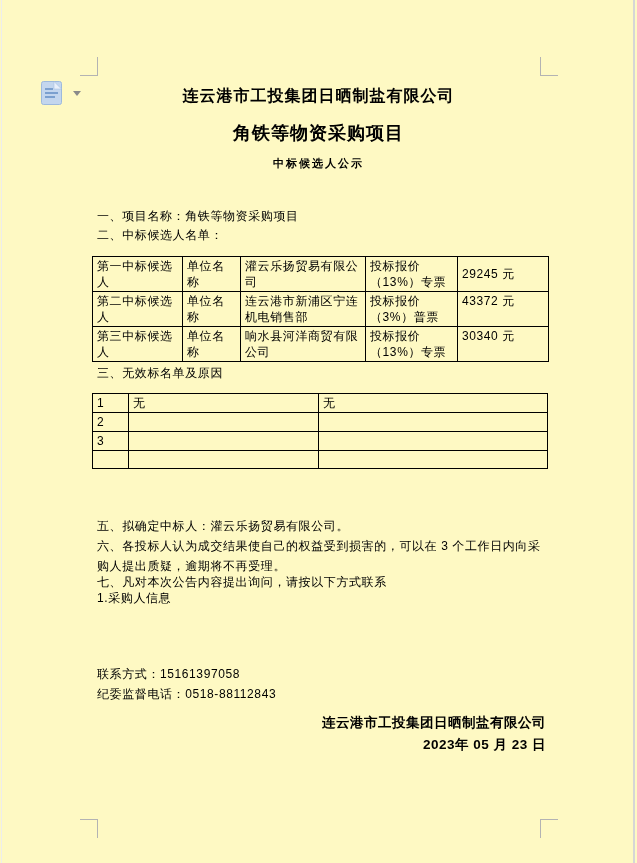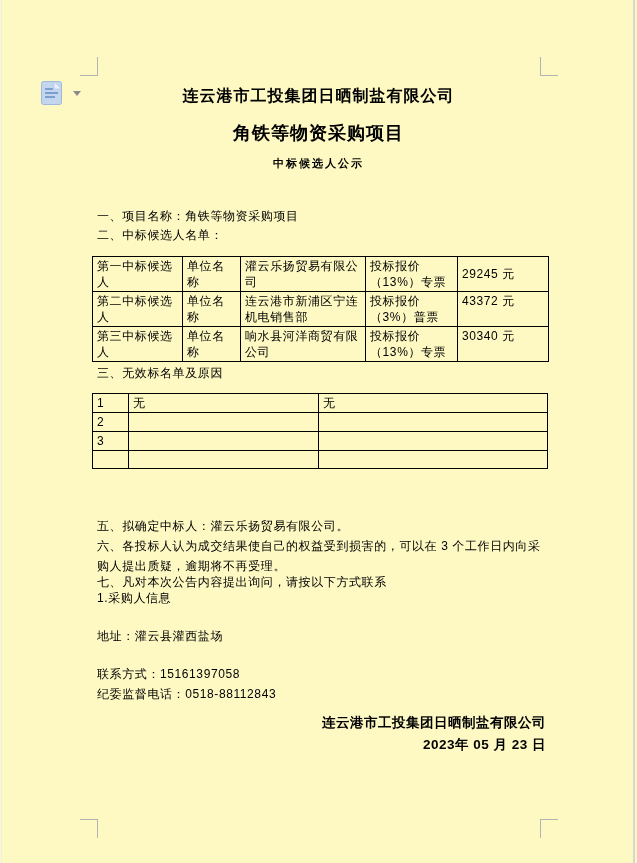--- a/index.html
+++ b/index.html
@@ -138,21 +138,20 @@
       <td></td>
       <td></td>
     </tr>
   </tbody>
     </table>
 
   <p class="line" style="top:516px">五、拟确定中标人：灌云乐扬贸易有限公司。</p>
   <p class="line" style="top:536px">六、各投标人认为成交结果使自己的权益受到损害的，可以在 3 个工作日内向采购人提出质疑，逾期将不再受理。</p>
   <p class="line" style="top:572px">七、凡对本次公告内容提出询问，请按以下方式联系</p>
   <p class="line" style="top:588px">1.采购人信息</p>
-  <p class="line" style="top:626px">地址：灌云县灌西盐场</p>
   <p class="line" style="top:664px">联系方式：15161397058</p>
   <p class="line" style="top:684px">纪委监督电话：0518-88112843</p>
 
   <div class="signature">
     <p>连云港市工投集团日晒制盐有限公司</p>
     <p>2023年 05 月 23 日</p>
   </div>
 
 </div>
 

